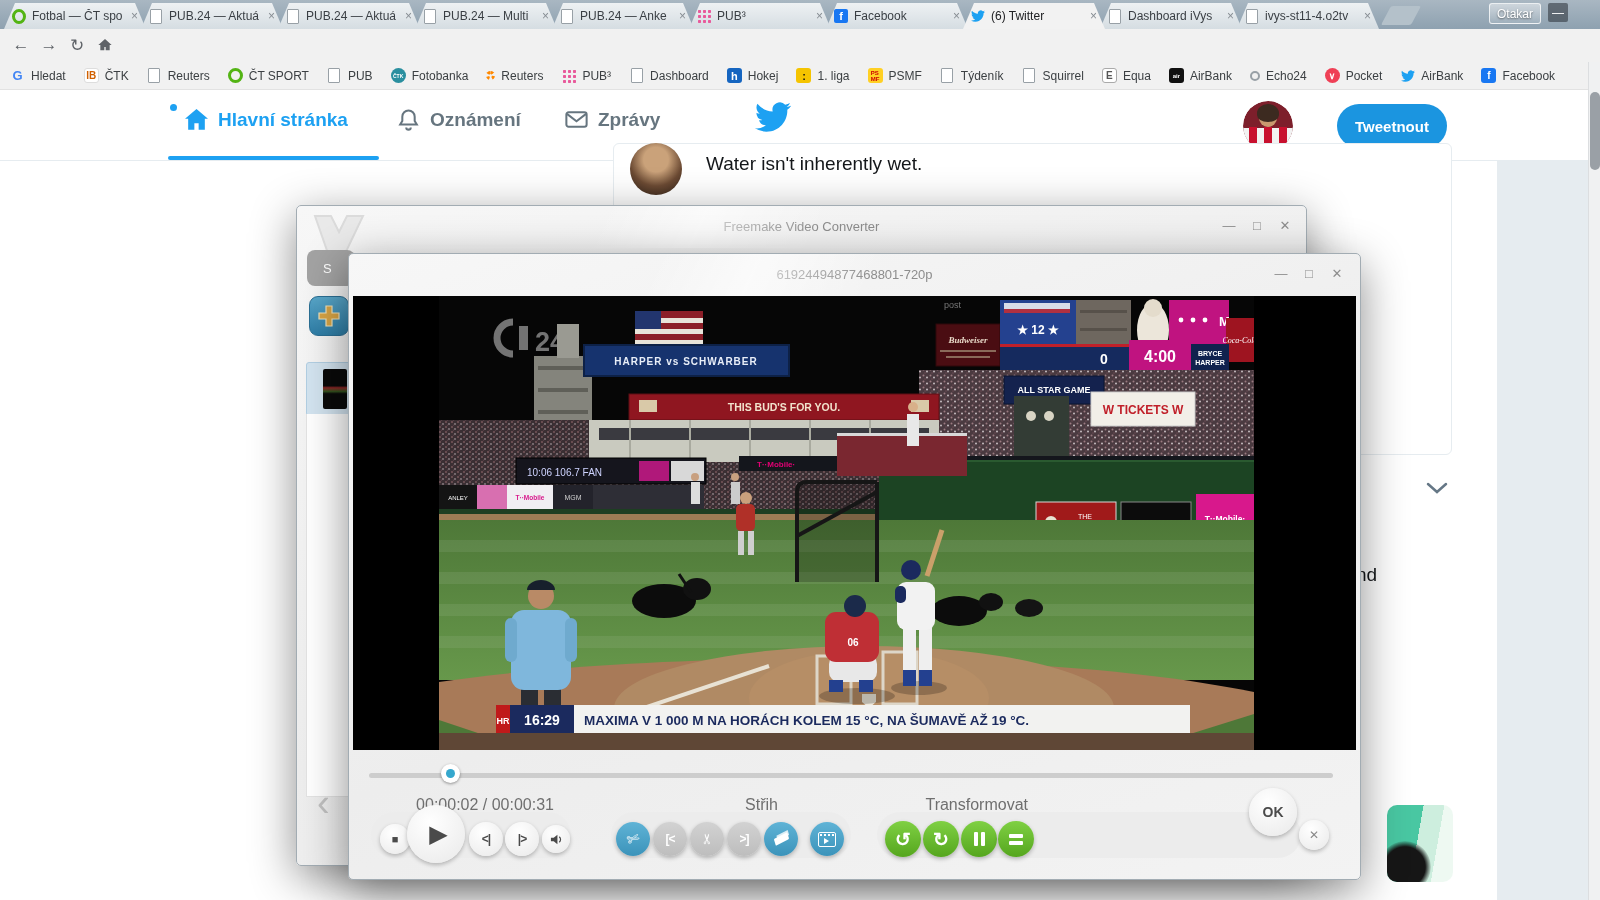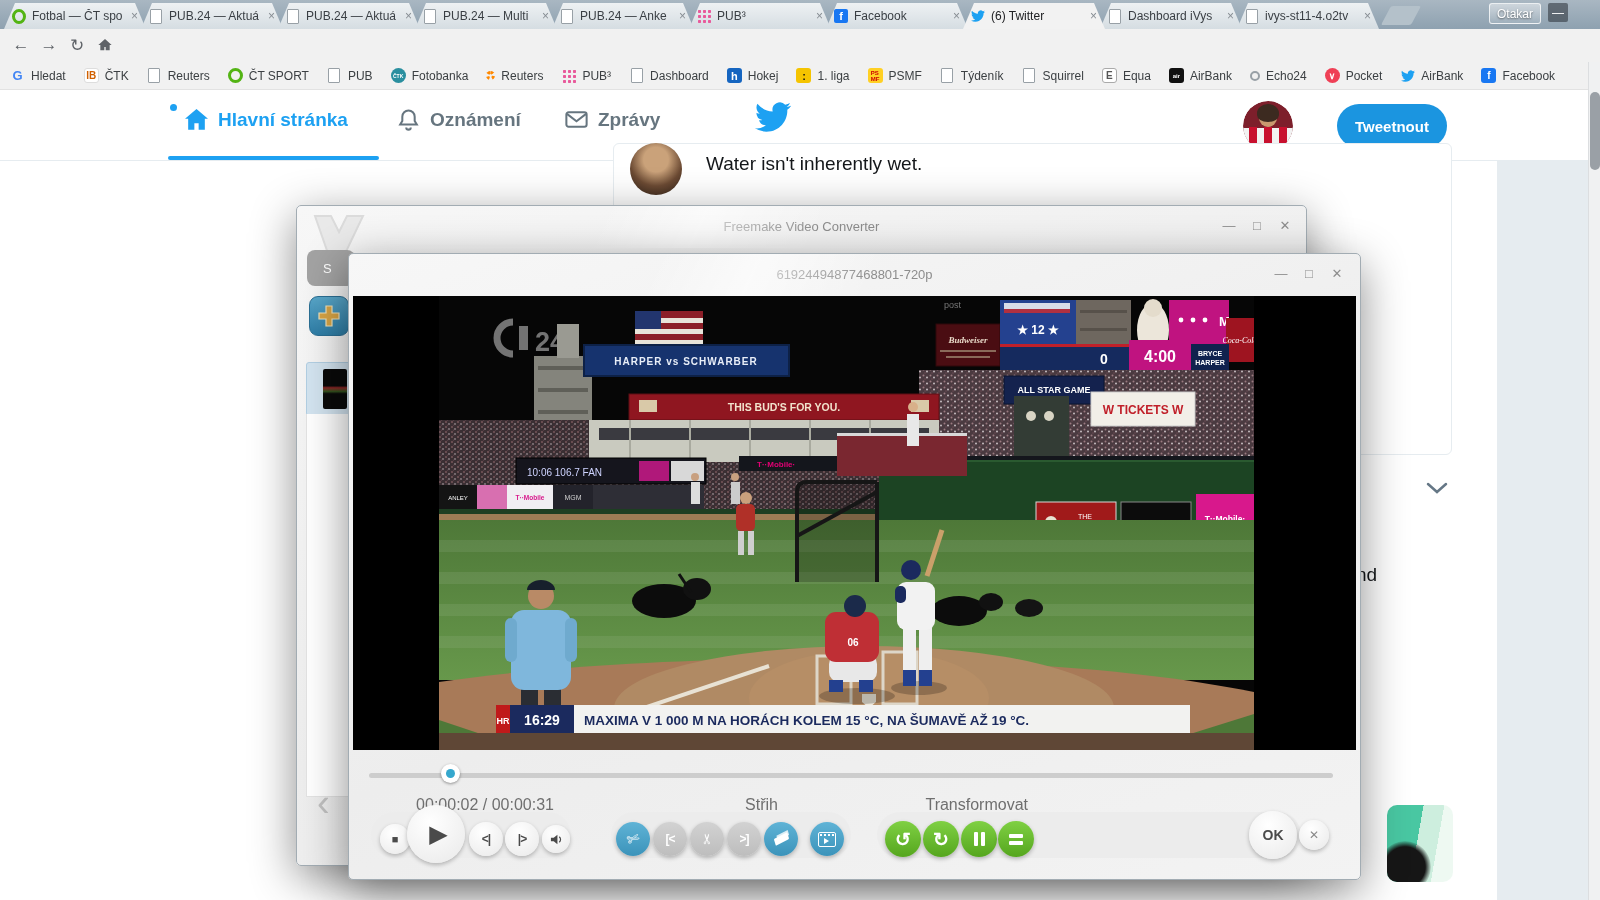--- a/index.html
+++ b/index.html
@@ -704,17 +704,17 @@
           <i></i>
         </span>
       </div>
     <div class="cbtn btn-green ab" style="left:649px;top:567px;width:36px;height:36px">
         <span class="flipbars-h">
           <i></i>
           <i></i>
         </span>
       </div>
 
-    <div class="cbtn ab" style="left:900px;top:557px;width:48px;height:48px;font-size:14px;font-weight:bold">OK</div>
+    <div class="cbtn ab" style="left:900px;top:534px;width:48px;height:48px;font-size:14px;font-weight:bold">OK</div>
     <div class="cbtn ab" style="left:950px;top:566px;width:30px;height:30px;font-size:12px;color:#8a8a8a">✕</div>
   </div>
 
 </div>
 
 </body></html>

